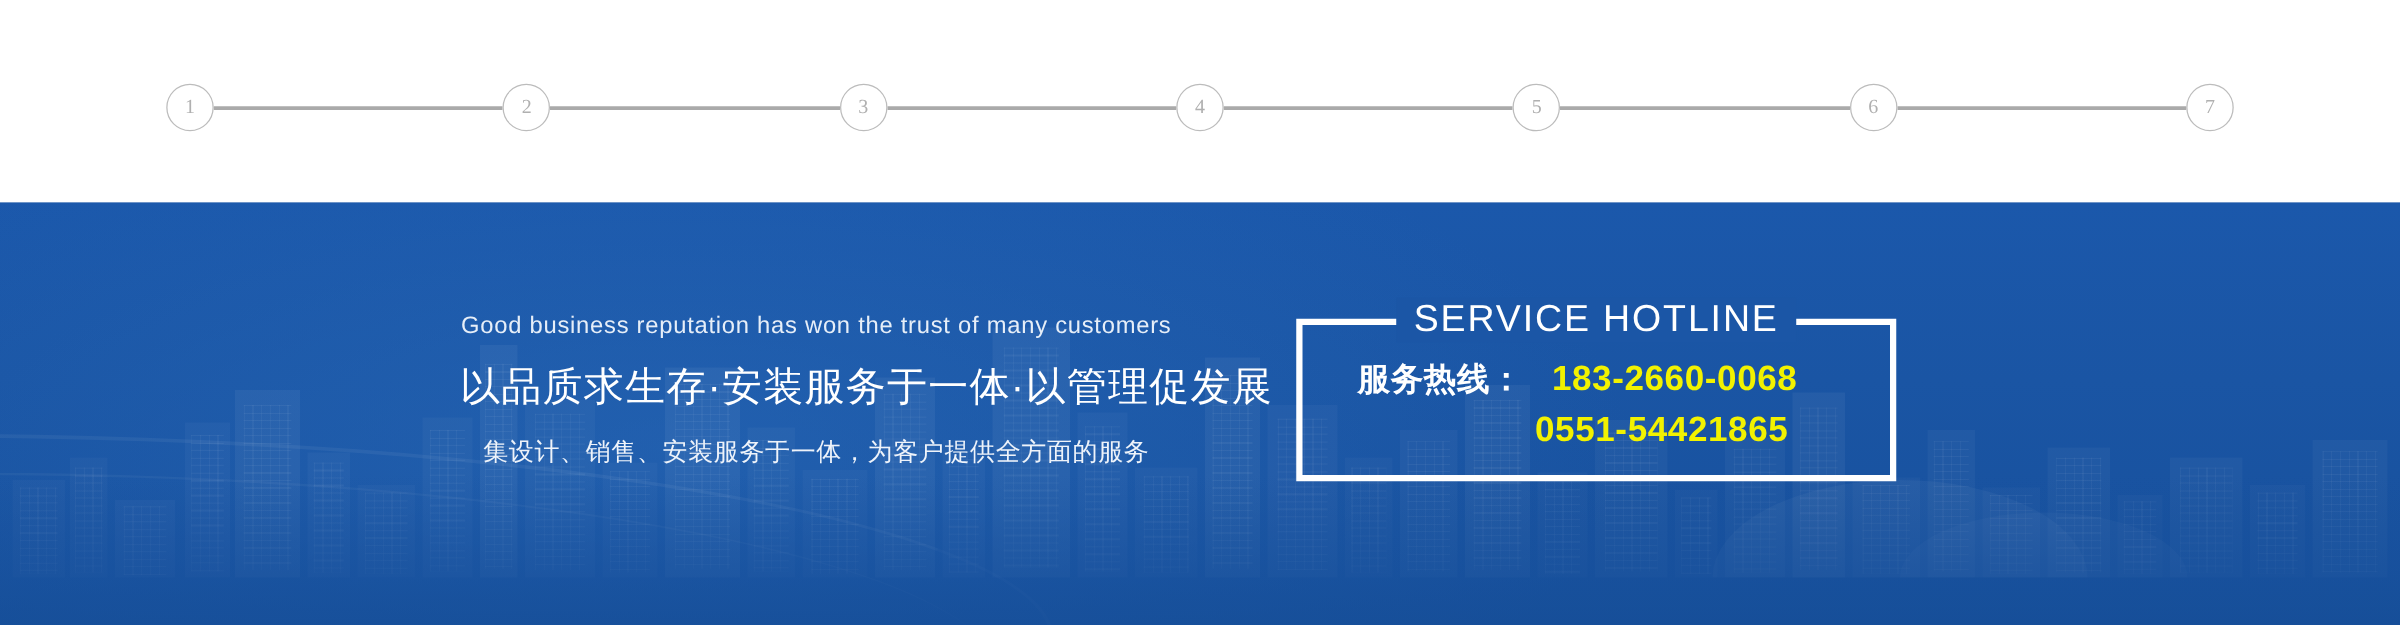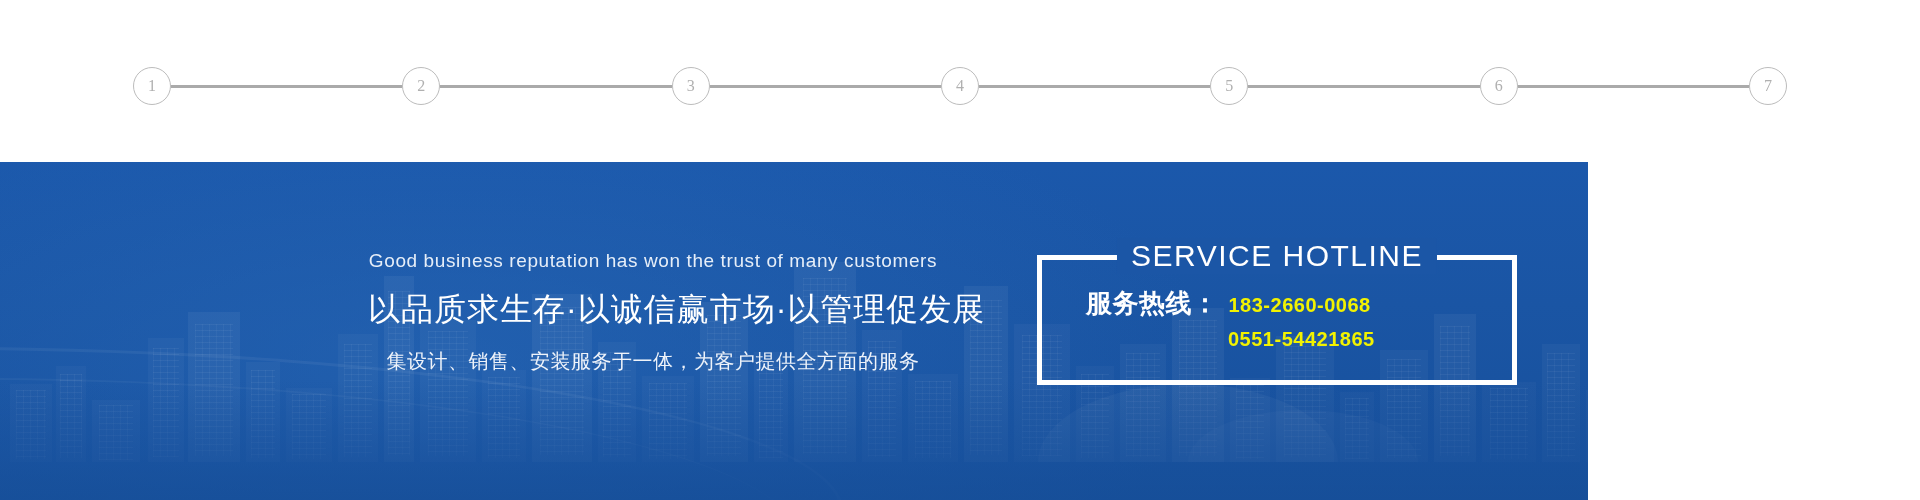--- a/index.html
+++ b/index.html
@@ -57,21 +57,21 @@
     color: #b0b0b0;
     line-height: 1;
     user-select: none;
   }
 
   
   #banner {
     position: absolute;
     left: 0;
     top: 162px;
-    width: 1588px;
+    width: 1920px;
     height: 338px;
     background: #1a55a4;
     overflow: hidden;
   }
   #banner-gradient {
     position: absolute;
     inset: 0;
     background:
       radial-gradient(ellipse 1100px 420px at 28% 58%, rgba(40,105,185,0.55) 0%, rgba(26,85,164,0) 70%),
       linear-gradient(180deg, #1b58ab 0%, #1a55a4 42%, #17509c 100%);
@@ -209,30 +209,31 @@
     position: absolute;
     left: 0; right: 0;
     top: 26px;
   }
   .hotline-row {
     display: flex;
     align-items: baseline;
     justify-content: flex-start;
     padding-left: 44px;
     height: 42px;
+    gap: 13px;
   }
   #hotline-label {
     font-size: 26px;
     font-weight: bold;
     color: #ffffff;
     white-space: nowrap;
     letter-spacing: 0.5px;
   }
   .hotline-number {
-    font-size: 20px;
+    font-size: 28px;
     font-weight: bold;
     color: #f2f200;
     letter-spacing: 0.5px;
     white-space: nowrap;
     margin-left: 10px;
   }
   .hotline-number.second { margin-left: 142px; }
 </style>
 </head>
 <body>
@@ -313,21 +314,21 @@
   </div>
 
   <div id="dome"></div>
   <div id="dome2"></div>
   <div id="road"></div>
   <div id="road2"></div>
   <div id="water-haze"></div>
 
   <div id="slogan-block">
     <p id="slogan-en">Good business  reputation has  won  the  trust  of  many  customers</p>
-    <p id="slogan-cn">以品质求生存·以诚信赢市场·以管理促发展</p>
+    <p id="slogan-cn">以品质求生存·安装服务于一体·以管理促发展</p>
     <p id="slogan-sub">集设计、销售、安装服务于一体，为客户提供全方面的服务</p>
   </div>
 
   <div id="hotline-box">
     <div id="hotline-title">SERVICE  HOTLINE</div>
     <div id="hotline-rows">
       <div class="hotline-row">
         <span id="hotline-label">服务热线：</span>
         <span class="hotline-number">183-2660-0068</span>
       </div>

